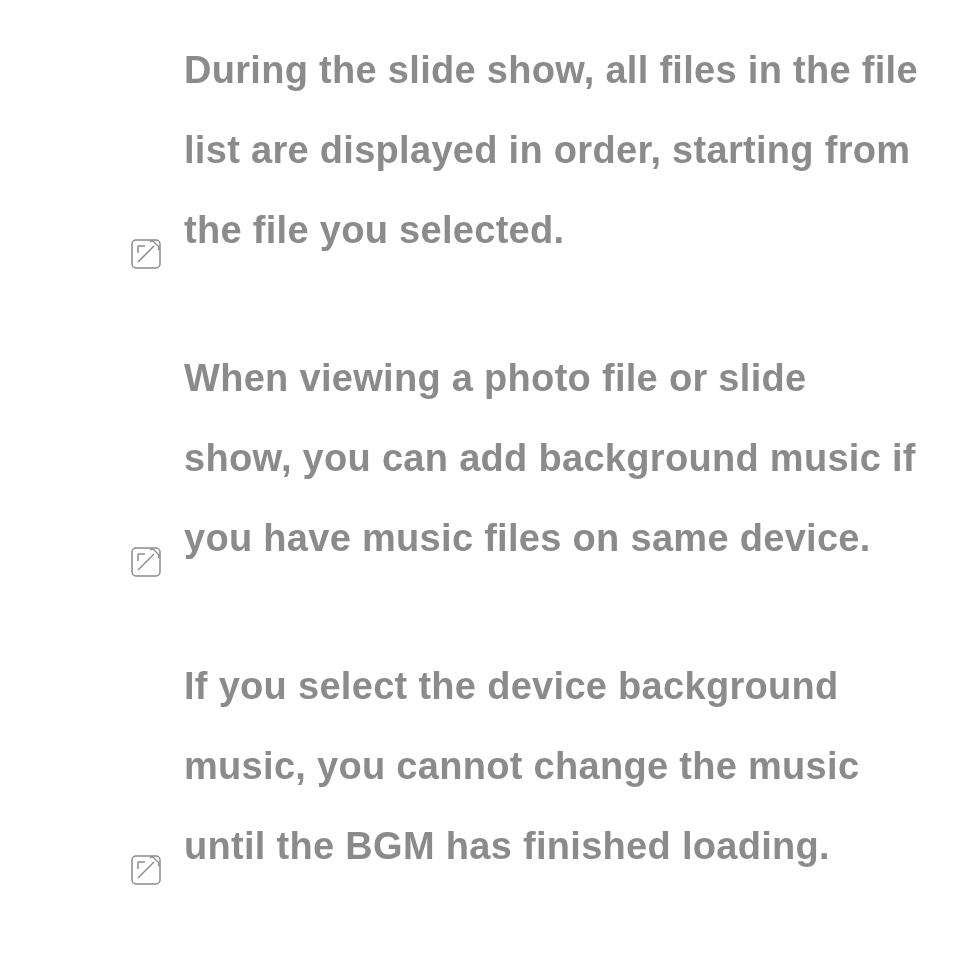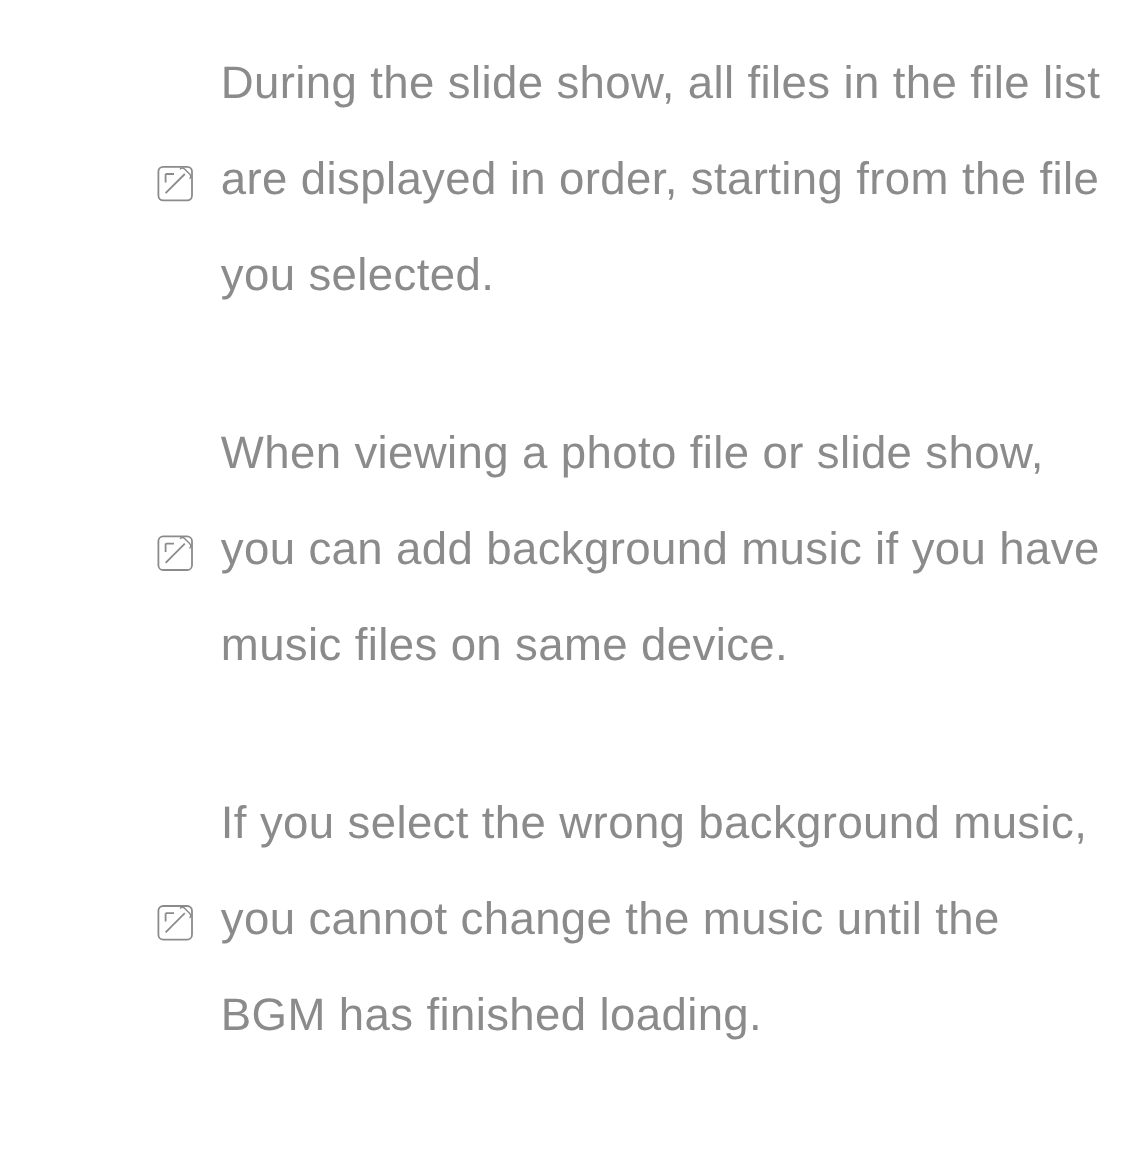--- a/index.html
+++ b/index.html
@@ -11,22 +11,23 @@
       width: 954px;
       height: 977px;
       background: #ffffff;
       font-family: Arial, Helvetica, sans-serif;
       padding-left: 130px;
       padding-right: 30px;
       padding-top: 30px;
     }
     .note-item {
       display: flex;
-      align-items: center;
+      align-items: flex-end;
       margin-bottom: 68px;
+      font-weight: bold;
     }
     .note-icon {
       flex-shrink: 0;
       width: 32px;
       height: 32px;
       margin-right: 22px;
       margin-top: 6px;
     }
     .note-icon svg {
       width: 100%;
@@ -72,14 +73,14 @@
 <div class="note-item">
   <span class="note-icon">
     <svg viewBox="0 0 32 32" fill="none" stroke="#8b8b8b" stroke-width="1.5">
       <rect x="2" y="2" width="28" height="28" rx="4"></rect>
       <line x1="8" y1="24" x2="24" y2="8"></line>
       <line x1="8" y1="8" x2="15" y2="8"></line>
       <line x1="8" y1="8" x2="8" y2="15"></line>
       <path d="M 20 4 Q 22 2 24 4 L 28 8 Q 30 10 28 12" stroke-width="1.2"></path>
     </svg>
   </span>
-  <span class="note-text">If you select the wrong background music, you cannot change the music until the BGM has finished loading.</span>
+  <span class="note-text">If you select the device background music, you cannot change the music until the BGM has finished loading.</span>
 </div>
 
 </body></html>

